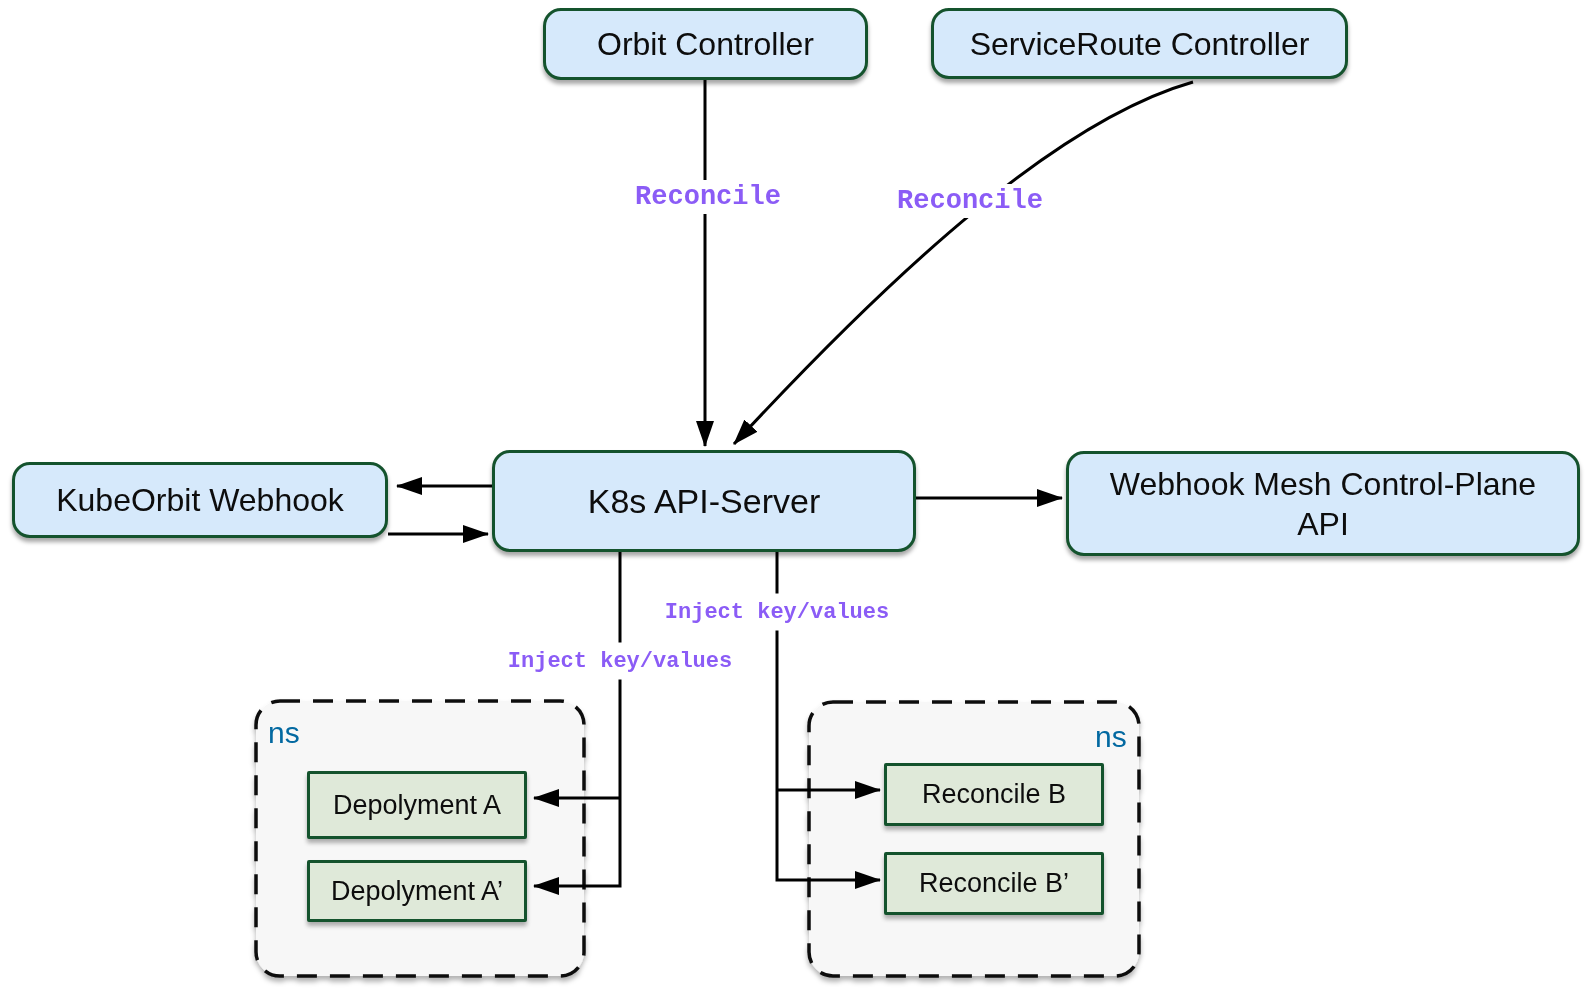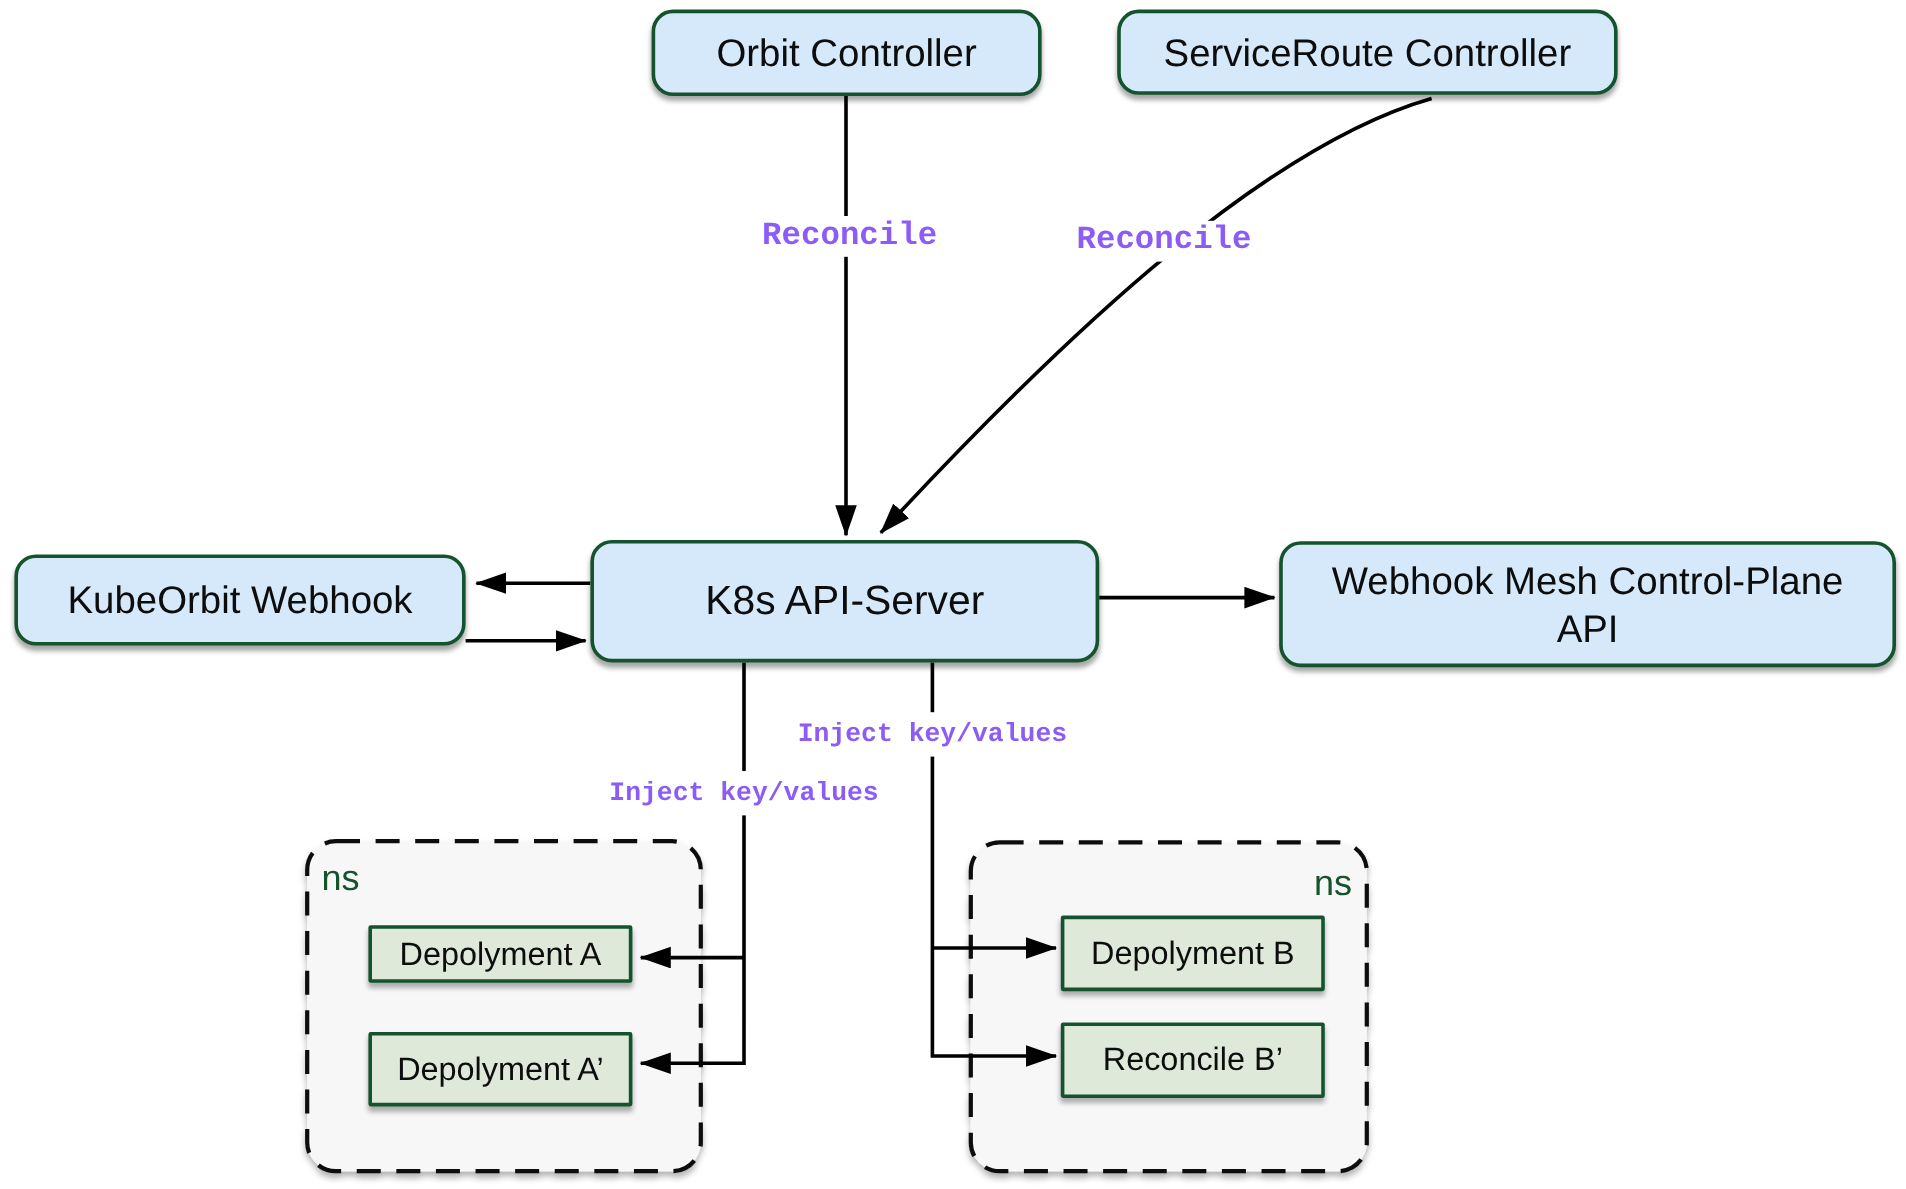--- a/index.html
+++ b/index.html
@@ -42,21 +42,21 @@
   .node.green {
     background: #dfe9d9;
     border-radius: 2px;
     font-size: 27px;
     box-shadow: 0 4px 4px rgba(0,0,0,0.30);
   }
   .node.wrap span { display: inline-block; padding: 0 28px; }
   .ns-label {
     position: absolute;
     font-size: 30px;
-    color: #14532d;
+    color: #0369a1;
     z-index: 2;
   }
   .edge-label {
     position: absolute;
     transform: translate(-50%, -50%);
     background: #ffffff;
     font-family: "Liberation Mono", "DejaVu Sans Mono", monospace;
     font-weight: bold;
     color: #8b5cf6;
     white-space: nowrap;
@@ -118,28 +118,28 @@
     <span>KubeOrbit Webhook</span>
   </div>
 
   <div class="node blue wrap" style="left:1066px; top:451px; width:514px; height:105px;">
     <span>Webhook Mesh Control-Plane API</span>
   </div>
 
   <div class="ns-label" style="left:268px; top:716px;">ns</div>
   <div class="ns-label" style="left:1095px; top:720px;">ns</div>
 
-  <div class="node green" style="left:307px; top:771px; width:220px; height:48px;">
+  <div class="node green" style="left:307px; top:771px; width:220px; height:68px;">
     <span>Depolyment A</span>
   </div>
   <div class="node green" style="left:307px; top:860px; width:220px; height:62px;text-align:right;">
     <span>Depolyment A’</span>
   </div>
   <div class="node green" style="left:884px; top:763px; width:220px; height:63px;">
-    <span>Depolyment B</span>
+    <span>Reconcile B</span>
   </div>
   <div class="node green" style="left:884px; top:852px; width:220px; height:63px;">
     <span>Reconcile B’</span>
   </div>
 
   <div class="edge-label lg" style="left:708px; top:197px;">Reconcile</div>
   <div class="edge-label lg" style="left:970px; top:201px;">Reconcile</div>
   <div class="edge-label sm" style="left:777px; top:612px;">Inject key/values</div>
   <div class="edge-label sm" style="left:620px; top:661px;">Inject key/values</div>
 

